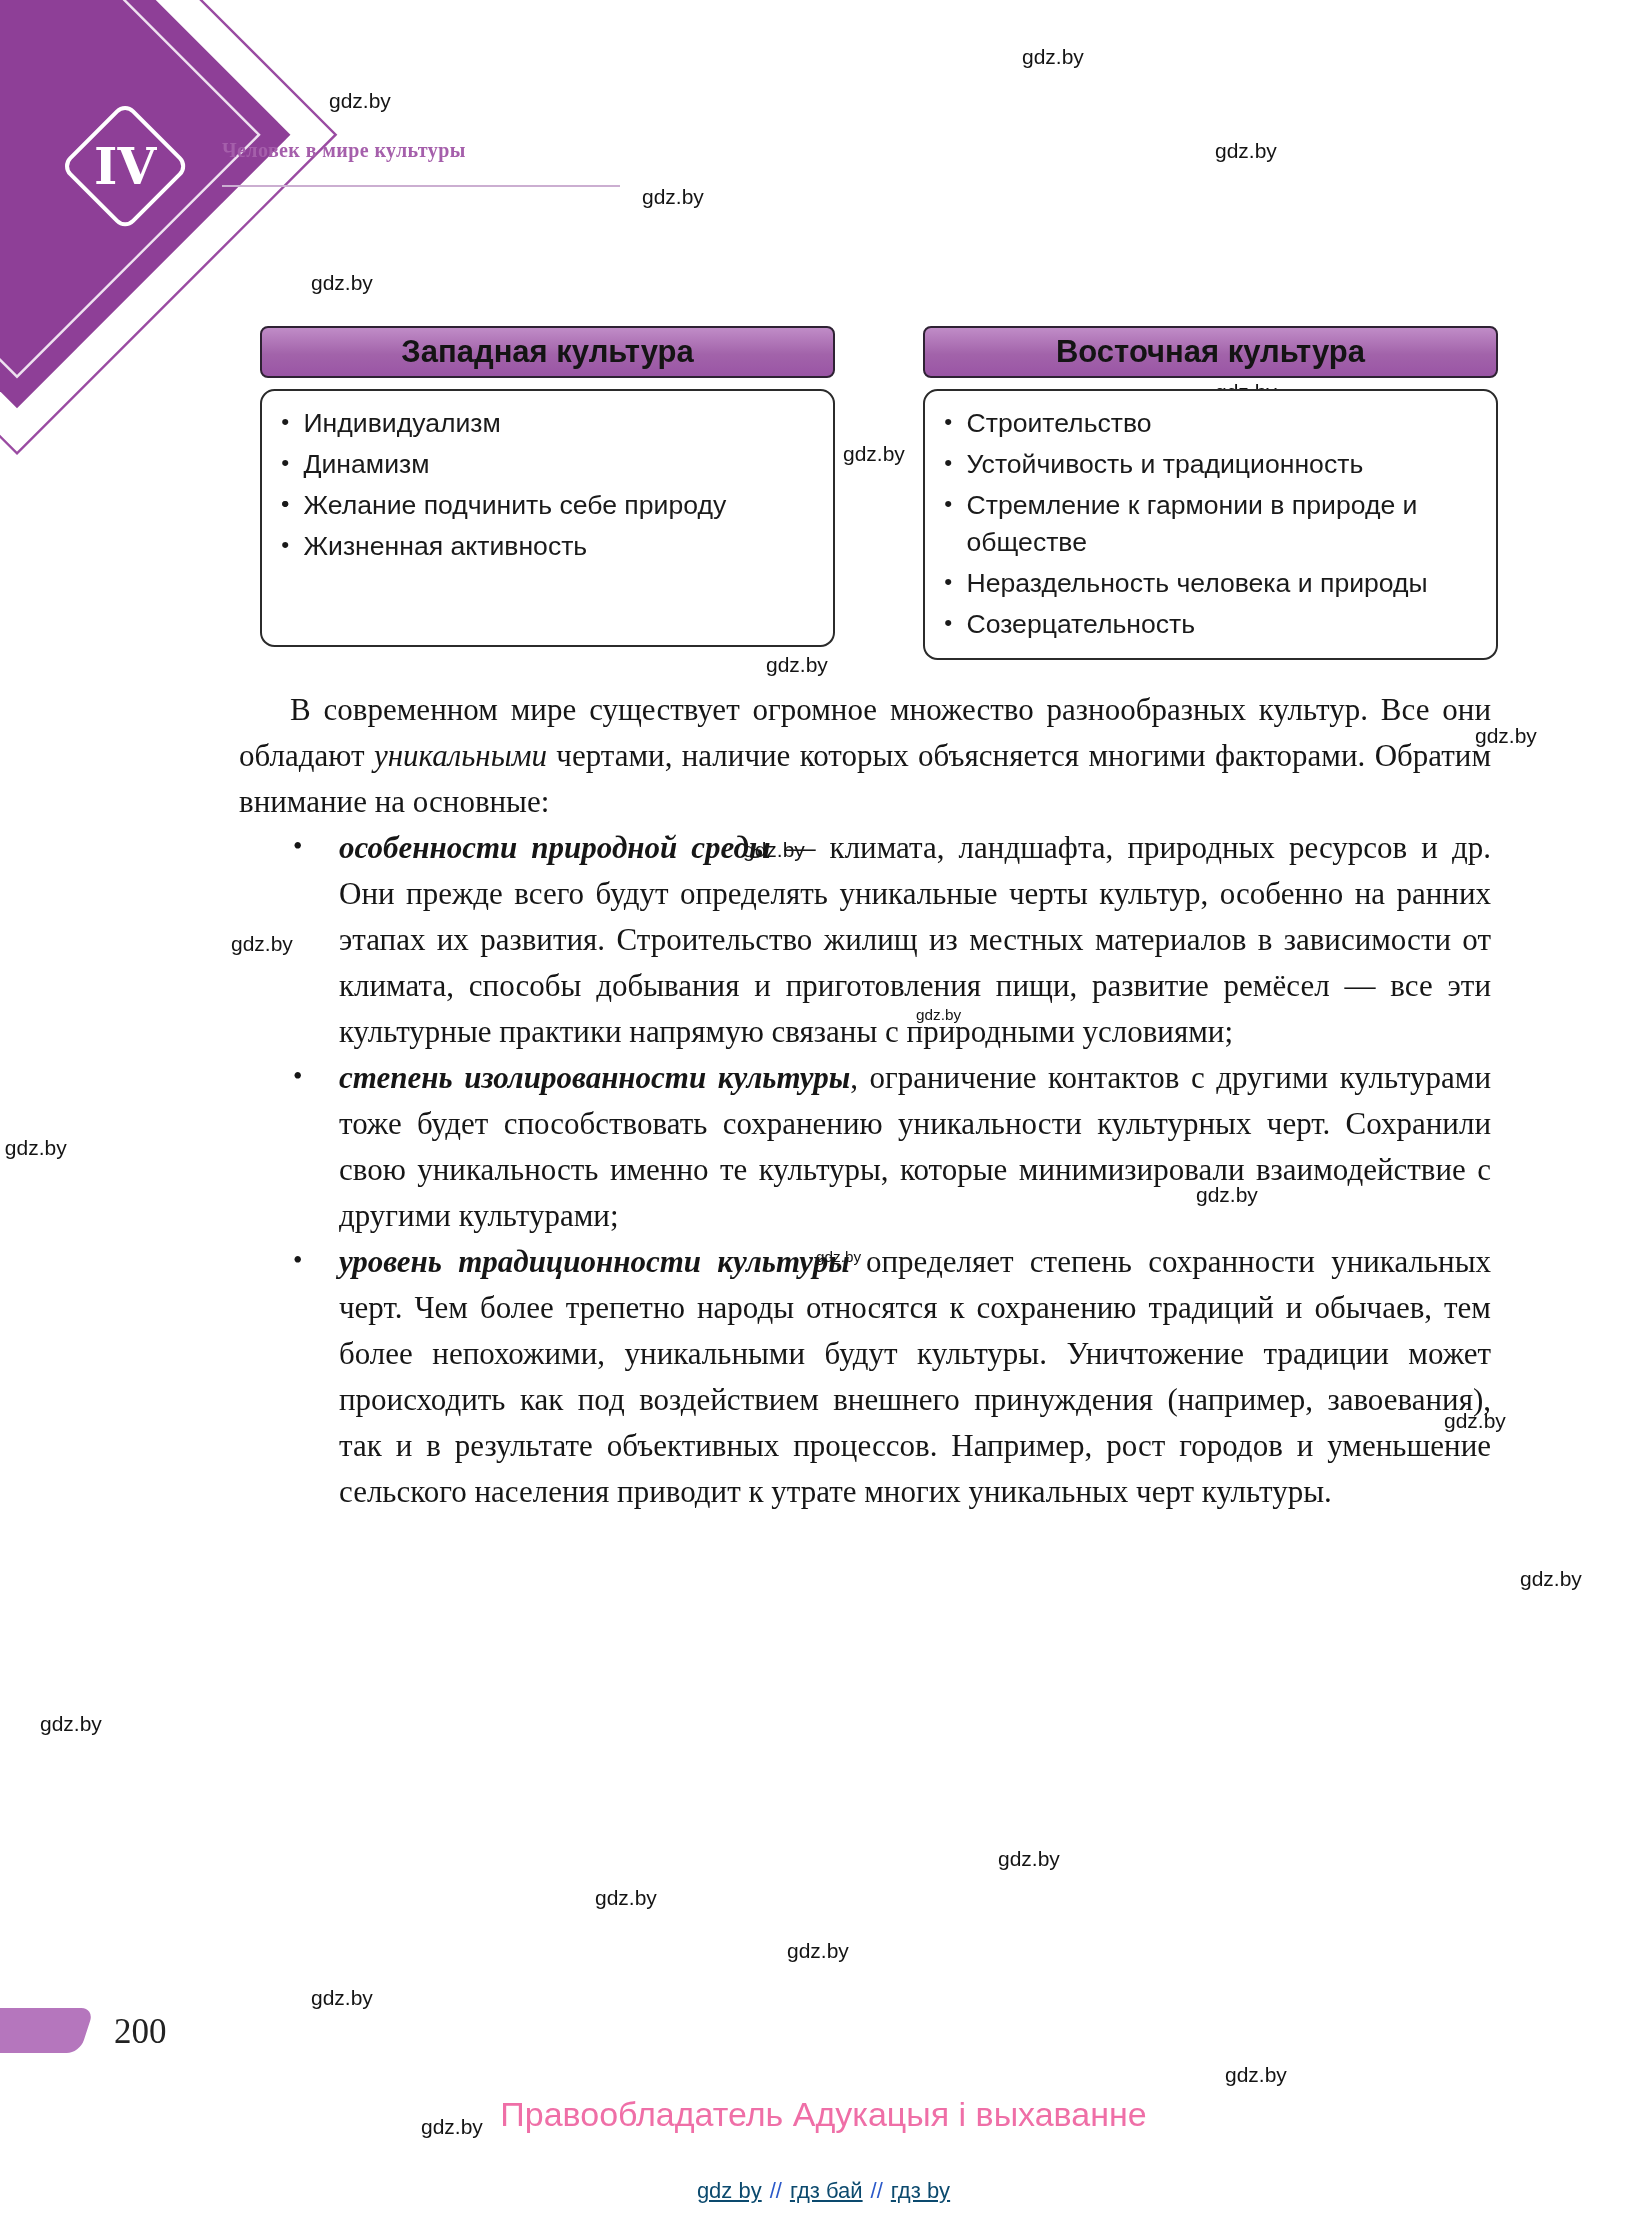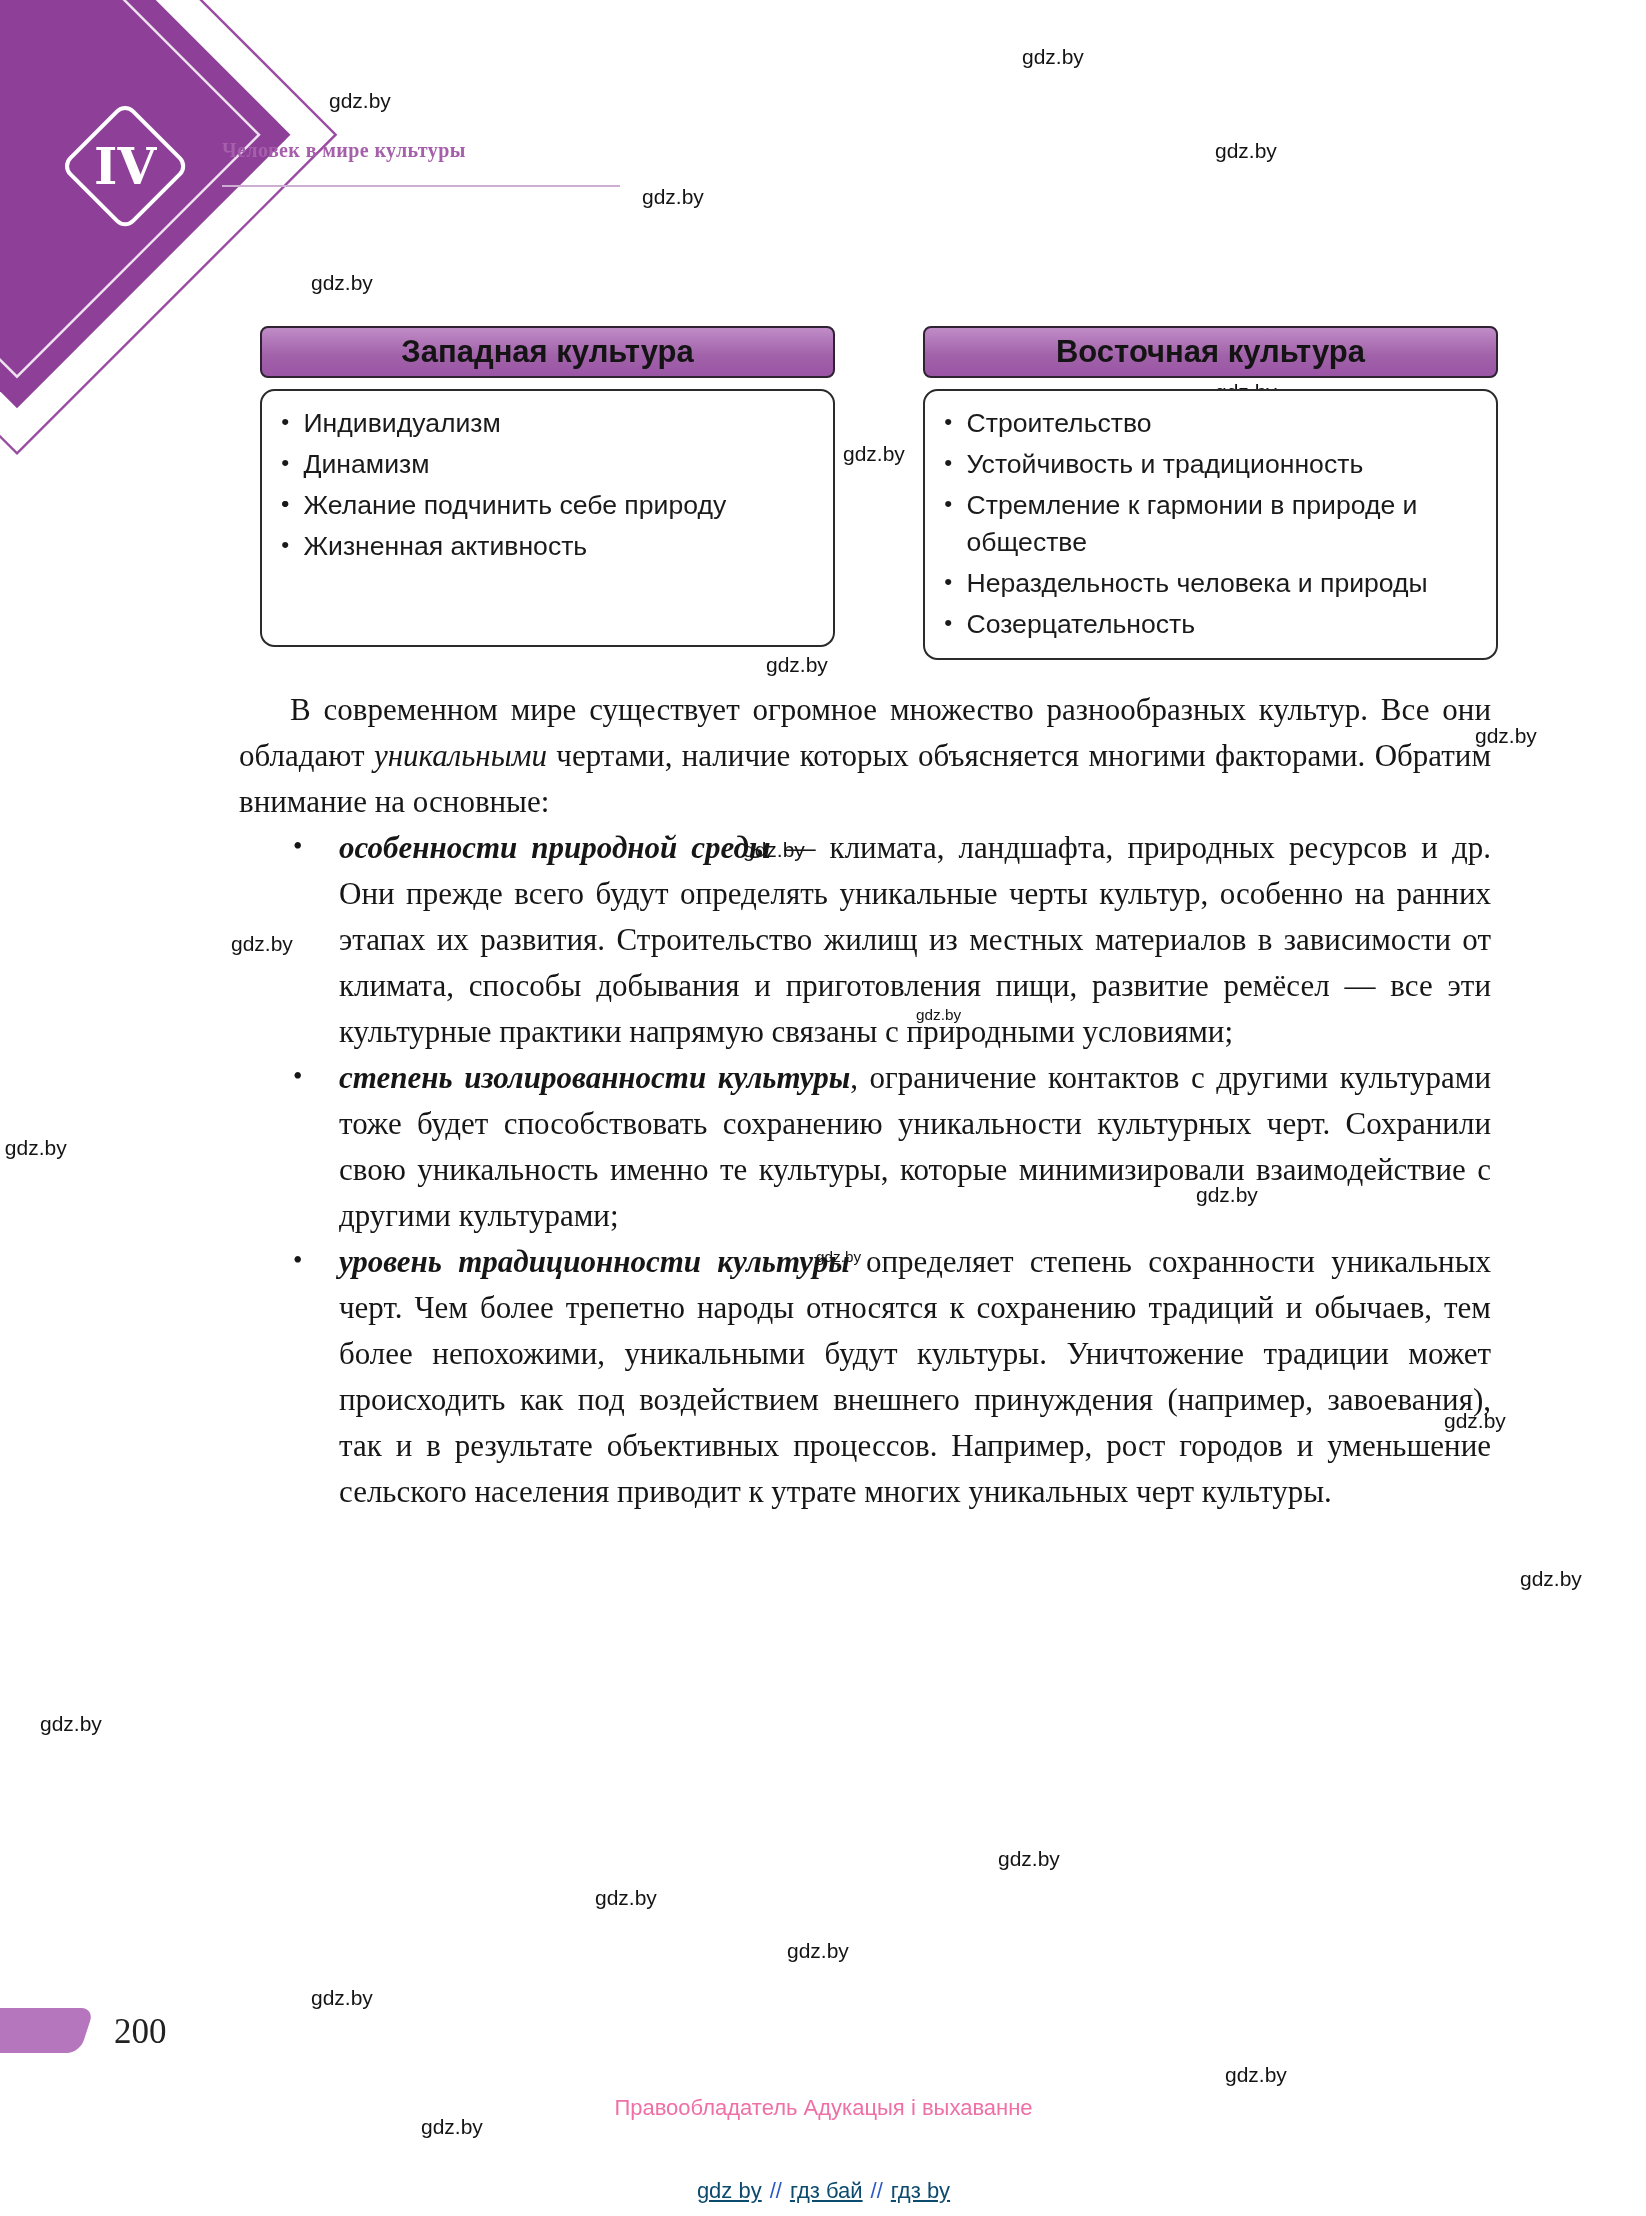--- a/index.html
+++ b/index.html
@@ -87,21 +87,21 @@
   .page-tab {
     position:absolute; left:-24px; top:2008px; width:111px; height:45px;
     background:#b576bd; border-radius:13px; transform:skewX(-18deg);
   }
   .page-number {
     position:absolute; left:114px; top:2012px;
     font-size:35px; color:#222222;
   }
   .publisher {
     position:absolute; left:0; top:2095px; width:100%; text-align:center;
-    font-family:"Liberation Sans",sans-serif; font-size:22px; color:#ef6fa7;
+    font-family:"Liberation Sans",sans-serif; font-size:34px; color:#ef6fa7;
   }
   .bottom-links {
     position:absolute; left:0; top:2178px; width:100%; text-align:center;
     font-family:"Liberation Sans",sans-serif; font-size:22px; color:#2b59c9;
   }
   .bottom-links a { color:#0c4a6e; text-decoration:underline; cursor:pointer; margin:0 4.8px; }
   .bottom-links .sep { color:#2b59c9; margin:0 3.2px; }
 </style>
 </head>
 <body>

